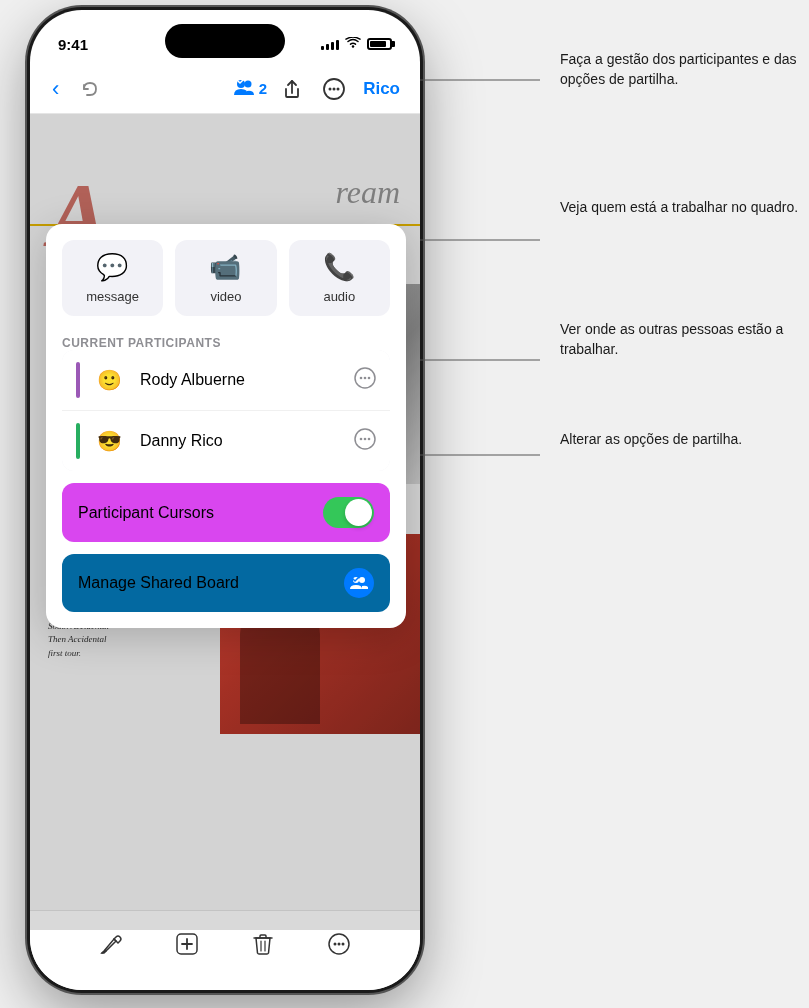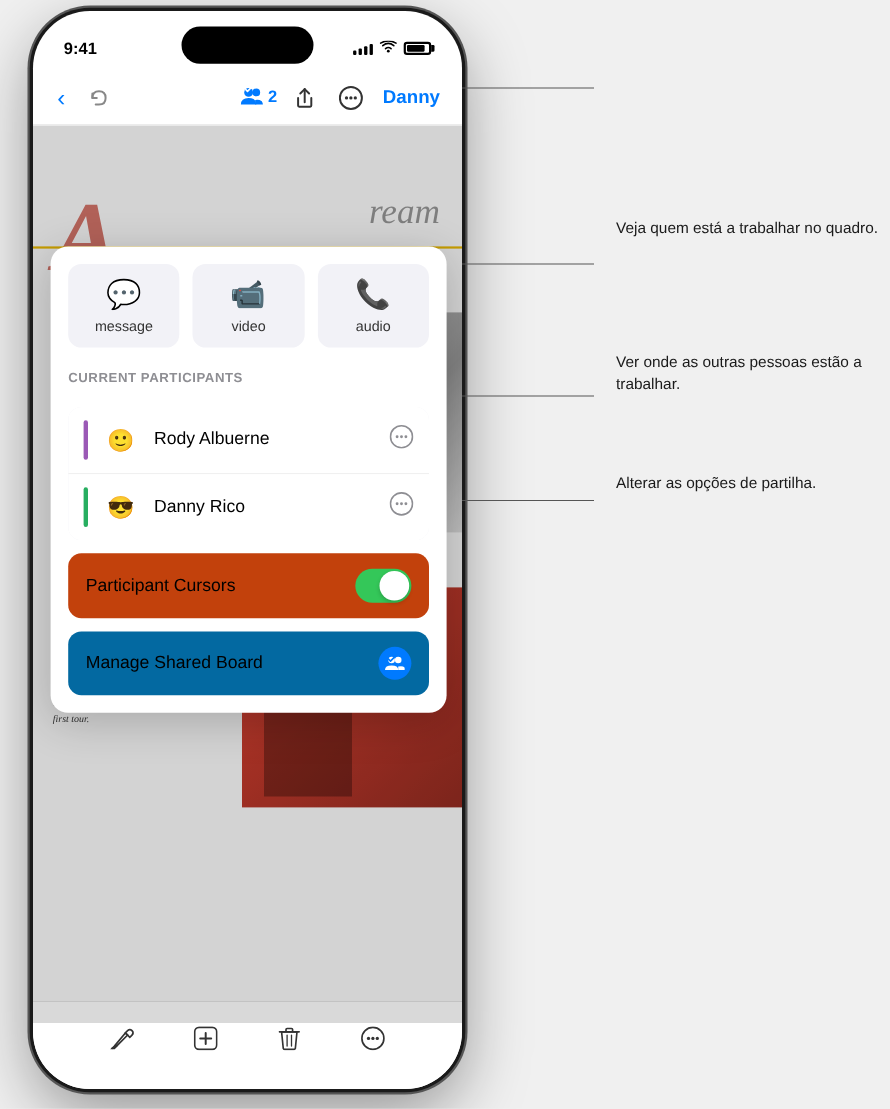--- a/index.html
+++ b/index.html
@@ -346,21 +346,21 @@
     .share-btn.message .share-btn-icon { color: #007AFF; }
     .share-btn.video .share-btn-icon { color: #666; }
     .share-btn.audio .share-btn-icon { color: #666; }
 
     
     .section-label {
       font-size: 12px;
       font-weight: 600;
       color: #8e8e93;
       letter-spacing: 0.5px;
-      margin-bottom: 20px;
+      margin-bottom: 0;
       text-transform: uppercase;
     }
     .participants-list {
       background: #f2f2f7;
       border-radius: 12px;
       overflow: hidden;
       margin-bottom: 12px;
     }
     .participant-row {
       display: flex;
@@ -399,21 +399,21 @@
       font-size: 20px;
       cursor: pointer;
     }
 
     
     .toggle-row {
       display: flex;
       align-items: center;
       justify-content: space-between;
       padding: 14px 16px;
-      background: #c2410c;
+      background: #d946ef;
       border-radius: 12px;
       margin-bottom: 12px;
     }
     .toggle-label {
       font-size: 16px;
       color: #000;
     }
     .toggle-switch {
       width: 51px;
       height: 31px;
@@ -576,21 +576,21 @@
       </svg>
     </div>
     <div class="toolbar-more">
       <svg width="22" height="22" viewBox="0 0 22 22">
         <circle cx="11" cy="11" r="10" stroke="#333" stroke-width="1.8" fill="none"></circle>
         <circle cx="7" cy="11" r="1.5" fill="#333"></circle>
         <circle cx="11" cy="11" r="1.5" fill="#333"></circle>
         <circle cx="15" cy="11" r="1.5" fill="#333"></circle>
       </svg>
     </div>
-    <span class="toolbar-done">Danny</span>
+    <span class="toolbar-done">Rico</span>
   </div>
 
   <div class="main-content">
 
     <div class="board-bg">
       <div class="board-text-a">A</div>
       <div class="board-text-dream">ream</div>
       <div class="horizontal-line"></div>
       <div class="board-text-block1">O.<br>ph<br>An<br>lo<br>fu</div>
       <div class="board-text-block2">in an ilundmed<br>European country<br>farm. Musical<br>numbro throughout.</div>
@@ -719,20 +719,23 @@
     <line x1="0" y1="230" x2="120" y2="230" stroke="#555" stroke-width="1"></line>
     <circle cx="-5" cy="230" r="2" fill="#555"></circle>
 
     <line x1="0" y1="350" x2="120" y2="350" stroke="#555" stroke-width="1"></line>
     <circle cx="-5" cy="350" r="2" fill="#555"></circle>
 
     <line x1="0" y1="445" x2="120" y2="445" stroke="#555" stroke-width="1"></line>
     <circle cx="-5" cy="445" r="2" fill="#555"></circle>
   </svg>
 
+  <div class="callout" style="top: 40px;">
+    <span class="callout-text">Faça a gestão dos participantes e das opções de partilha.</span>
+  </div>
 
   <div class="callout" style="top: 188px;">
     <span class="callout-text">Veja quem está a trabalhar no quadro.</span>
   </div>
 
   <div class="callout" style="top: 310px; margin-left: 28px;">
     <span class="callout-text">Ver onde as outras pessoas estão a trabalhar.</span>
   </div>
 
   <div class="callout" style="top: 420px;">

